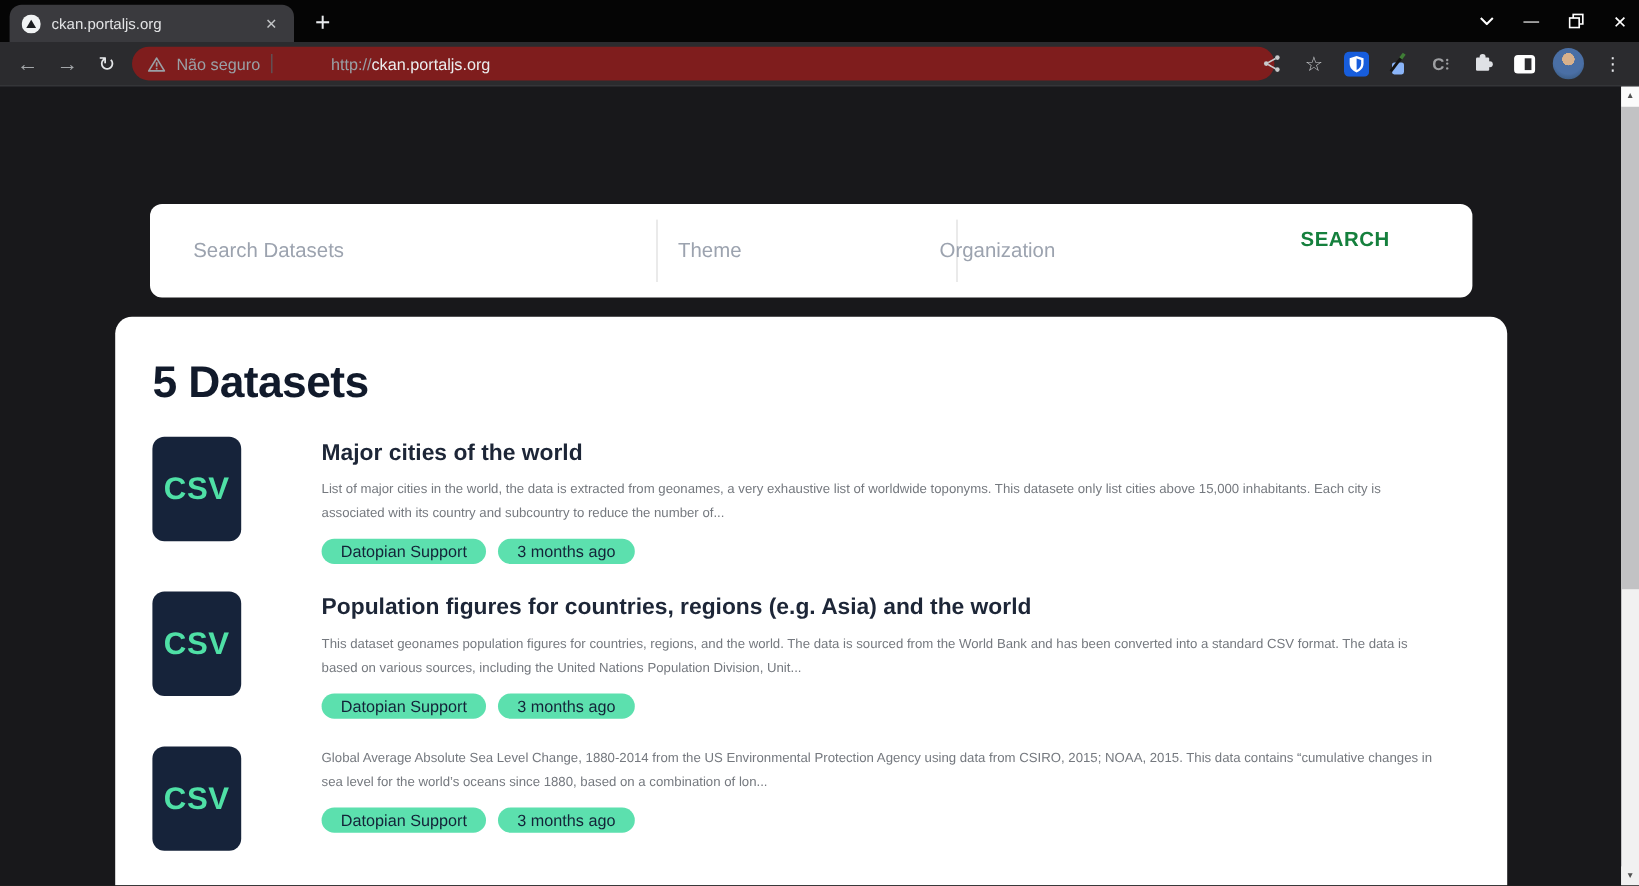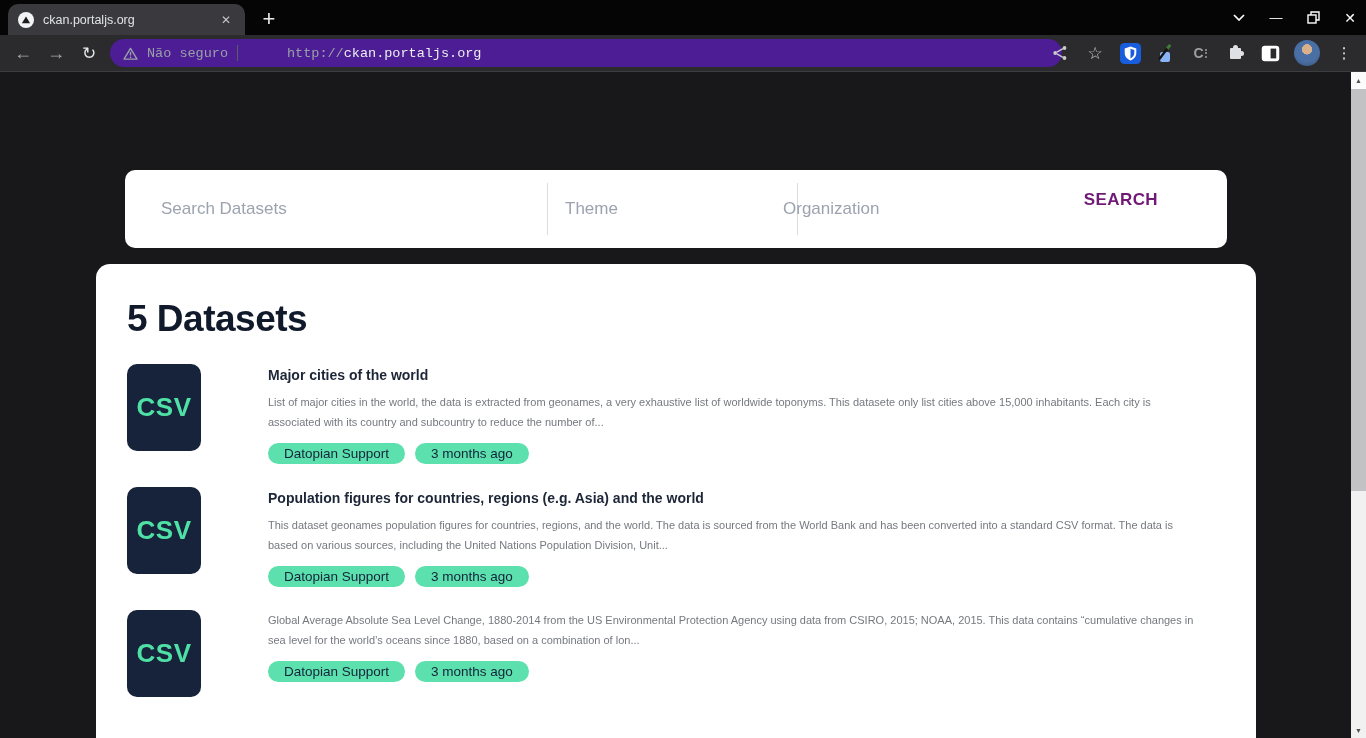--- a/index.html
+++ b/index.html
@@ -23,21 +23,21 @@
   .win-close { font-size:14px; }
 
   
   .toolbar { position:absolute; top:35px; left:0; width:100%; height:36px; background:#2b2b2e;
              display:flex; align-items:center; }
   .nav-group { display:flex; align-items:center; gap:7px; padding-left:10px; }
   .nav-btn { width:26px; height:26px; display:flex; align-items:center; justify-content:center;
              font-size:18px; color:#a3a6a9; border-radius:50%; }
   .nav-reload { color:#e4e6e8; font-size:17px; }
   .omnibox { position:absolute; left:110px; top:4px; width:952px; height:28px; border-radius:14px;
-             background:#4c1d95; display:flex; align-items:center; padding:0 13px; gap:9px;font-family:Liberation Mono, monospace; }
+             background:#7f1d1d; display:flex; align-items:center; padding:0 13px; gap:9px; }
   .sec-label { color:#9aa0a6; font-size:13.5px; }
   .omni-divider { width:1px; height:16px; background:#5a5d61; }
   .url { font-size:13.5px; white-space:nowrap;margin-left:40px; }
   .url .scheme { color:#9aa0a6; }
   .url .host { color:#eceeef; }
   .toolbar-right { position:absolute; right:0; top:0; height:36px; display:flex; align-items:center;
                    gap:13px; padding:0 11px; }
   .tb-icon { display:flex; align-items:center; justify-content:center; width:22px; height:22px; }
   .star-icon { color:#c8cacc; font-size:17px; }
   .cpick { color:#9e9fa2; font-weight:700; font-size:14px; display:flex; align-items:center; gap:1px; }
@@ -61,31 +61,31 @@
   .search-card input { position:absolute; top:0; height:78px; border:none; outline:none; background:transparent;
                        font-size:17px; color:#374151; font-family:"Liberation Sans", sans-serif; }
   .search-card input::placeholder { color:#9ca3af; }
   .in-datasets { left:36px; width:370px; }
   .in-theme { left:440px; width:215px; }
   .in-org { left:658px; width:230px; }
   .field-divider { position:absolute; top:13px; width:1px; height:52px; background:#dcdcdc; }
   .fd-1 { left:422px; } .fd-2 { left:672px; }
   .search-btn { position:absolute; right:69px; top:0; height:60px; border:none; background:transparent;
                 font-family:"Liberation Sans", sans-serif; font-weight:700; font-size:17px;
-                letter-spacing:0.4px; color:#701a75; cursor:pointer; }
+                letter-spacing:0.4px; color:#15803d; cursor:pointer; }
 
   .main-card { position:absolute; left:96px; top:192px; width:1160px; height:700px; background:#fff;
                border-radius:14px 14px 0 0; padding:34px 31px 0; overflow:hidden; }
   .results-heading { font-size:37px; font-weight:800; color:#111a2b; letter-spacing:-0.5px;
                      margin:0 0 24px; }
   .dataset-row { display:flex; gap:67px; margin-bottom:23px; align-items:flex-start; }
   .format-tile { width:74px; height:87px; border-radius:10px; background:#16233a; color:#4fe0a6;
                  display:flex; align-items:center; justify-content:center; font-size:26px; font-weight:700;
                  letter-spacing:0.5px; flex-shrink:0; }
-  .dataset-title { font-size:14px; font-weight:700; color:#1d2637; margin:3px 0 9px; }
+  .dataset-title { font-size:19px; font-weight:700; color:#1d2637; margin:3px 0 9px; }
   .dataset-desc { width:937px; font-size:11px; line-height:20px; color:#75797f; margin:0 0 11px;
                   display:-webkit-box; -webkit-line-clamp:2; -webkit-box-orient:vertical; overflow:hidden; }
   .badge-list { display:flex; gap:10px; }
   .badge { background:#5ce0ae; color:#132338; font-size:13.5px; padding:3px 16px; border-radius:12px;
            white-space:nowrap; }
 
   
   .scrollbar { position:absolute; right:0; top:0; width:15px; height:667px; background:#f1f1f1; }
   .scroll-btn { position:absolute; left:0; width:15px; height:17px; display:flex; align-items:center;
                 justify-content:center; font-size:7px; color:#505050; }

